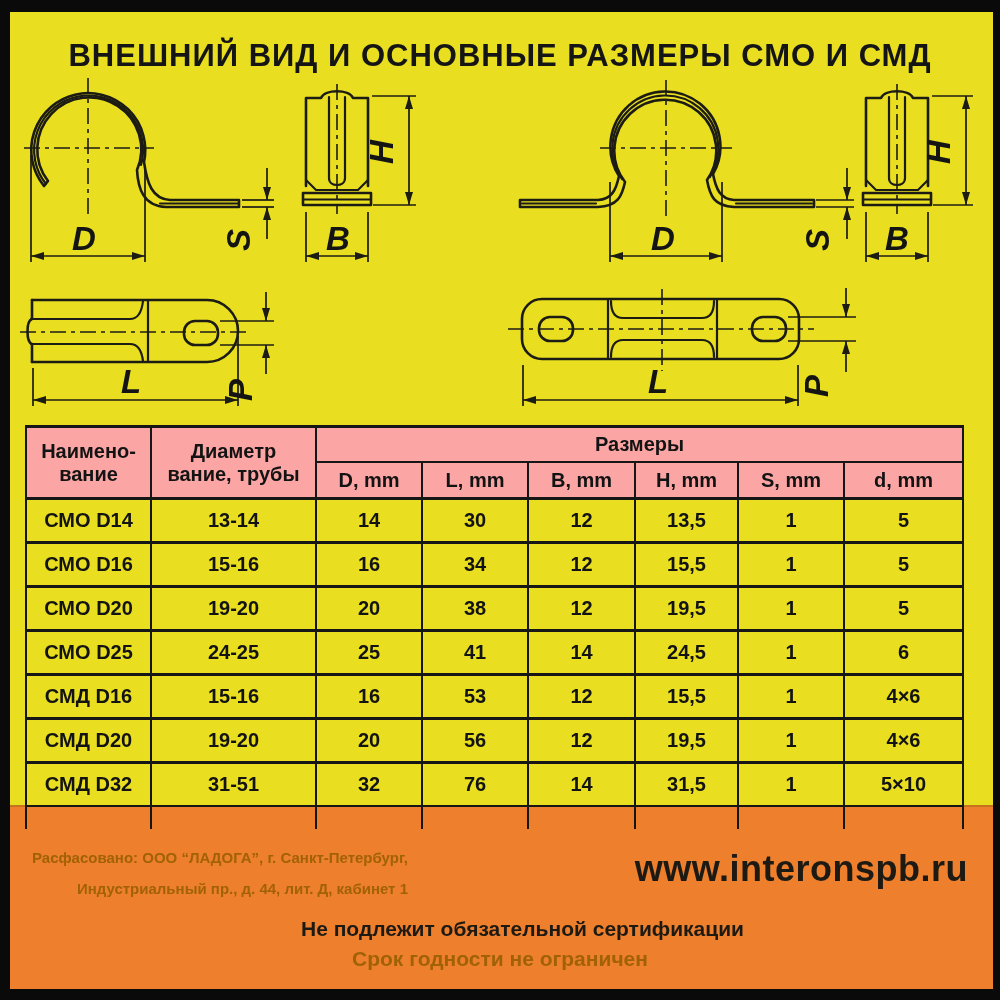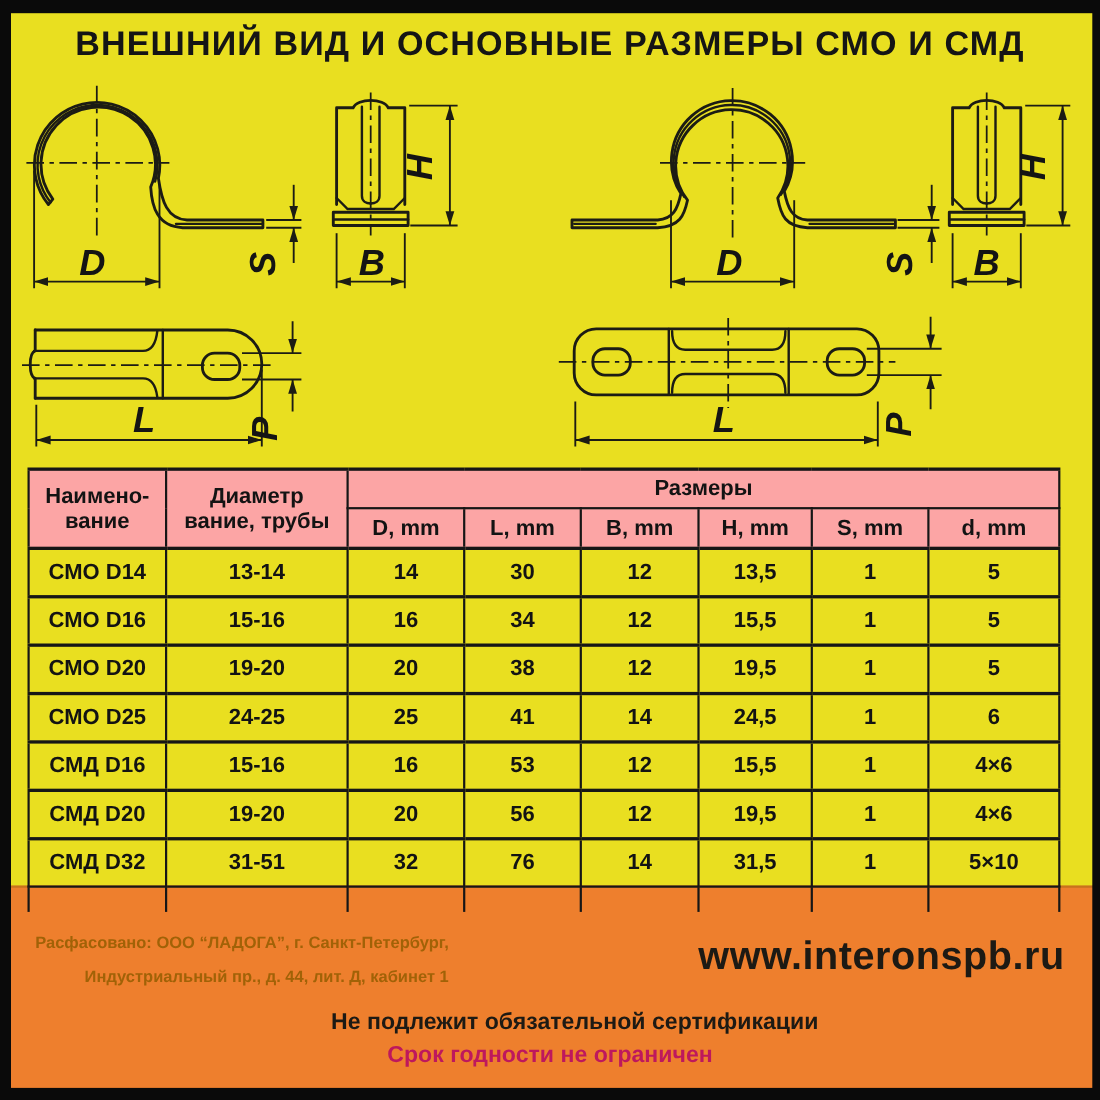--- a/index.html
+++ b/index.html
@@ -7,21 +7,21 @@
           background:#e9df20;font-family:"Liberation Sans",sans-serif;color:#141414;}
   
   .frame{position:absolute;background:#0a0a0a;z-index:50;}
   .frame-top{top:0;left:0;right:0;height:12px;}
   .frame-bottom{bottom:0;left:0;right:0;height:11px;}
   .frame-left{top:0;bottom:0;left:0;width:10px;}
   .frame-right{top:0;bottom:0;right:0;width:7px;}
   
   .footer-bg{position:absolute;left:0;right:0;top:805px;bottom:0;background:#ee7f2d;
              border-top:2px solid rgba(150,100,10,.45);}
-  .title{position:absolute;top:22px;left:0;right:0;margin:0;text-align:center;
+  .title{position:absolute;top:22px;left:0;right:0;margin:16px;text-align:center;
          font-size:31px;font-weight:800;letter-spacing:1px;color:#151515;}
   
   svg.drawings{position:absolute;left:0;top:0;}
   .ol{fill:none;stroke:#1c1c14;stroke-width:2.6;stroke-linecap:round;stroke-linejoin:round;}
   .il{fill:none;stroke:#1c1c14;stroke-width:2.2;stroke-linecap:round;}
   .cl{fill:none;stroke:#1c1c14;stroke-width:1.6;stroke-dasharray:16 5 4 5;}
   .dim{fill:none;stroke:#1c1c14;stroke-width:1.7;}
   .dimlabel{font-family:"Liberation Sans",sans-serif;font-style:italic;font-weight:700;
             font-size:33px;fill:#141414;text-anchor:middle;}
   
@@ -35,21 +35,21 @@
   .spec tbody td{height:41px;border-top-width:3px;}
   .spec tbody tr.ext td{height:22px;border-top-width:2px;border-bottom:0;background:transparent;}
   
   .packed{position:absolute;left:32px;top:842px;z-index:10;font-size:15px;font-weight:700;
           line-height:31px;color:#a16207;text-align:right;}
   .website{position:absolute;right:32px;top:848px;z-index:10;font-size:36px;font-weight:800;
            letter-spacing:.5px;color:#1d1a14;}
   .cert{position:absolute;left:0;right:0;top:917px;z-index:10;text-align:center;
         font-size:21px;font-weight:700;color:#1d1a14;margin-left:45px;}
   .shelf{position:absolute;left:0;right:0;top:947px;z-index:10;text-align:center;
-         font-size:21px;font-weight:700;color:#be185d;}
+         font-size:21px;font-weight:700;color:#a16207;}
 </style>
 </head>
 <body>
 
 <div class="screen">
 
   <div class="footer-bg"></div>
 
   <h1 class="title">ВНЕШНИЙ ВИД И ОСНОВНЫЕ РАЗМЕРЫ СМО И СМД</h1>
 

